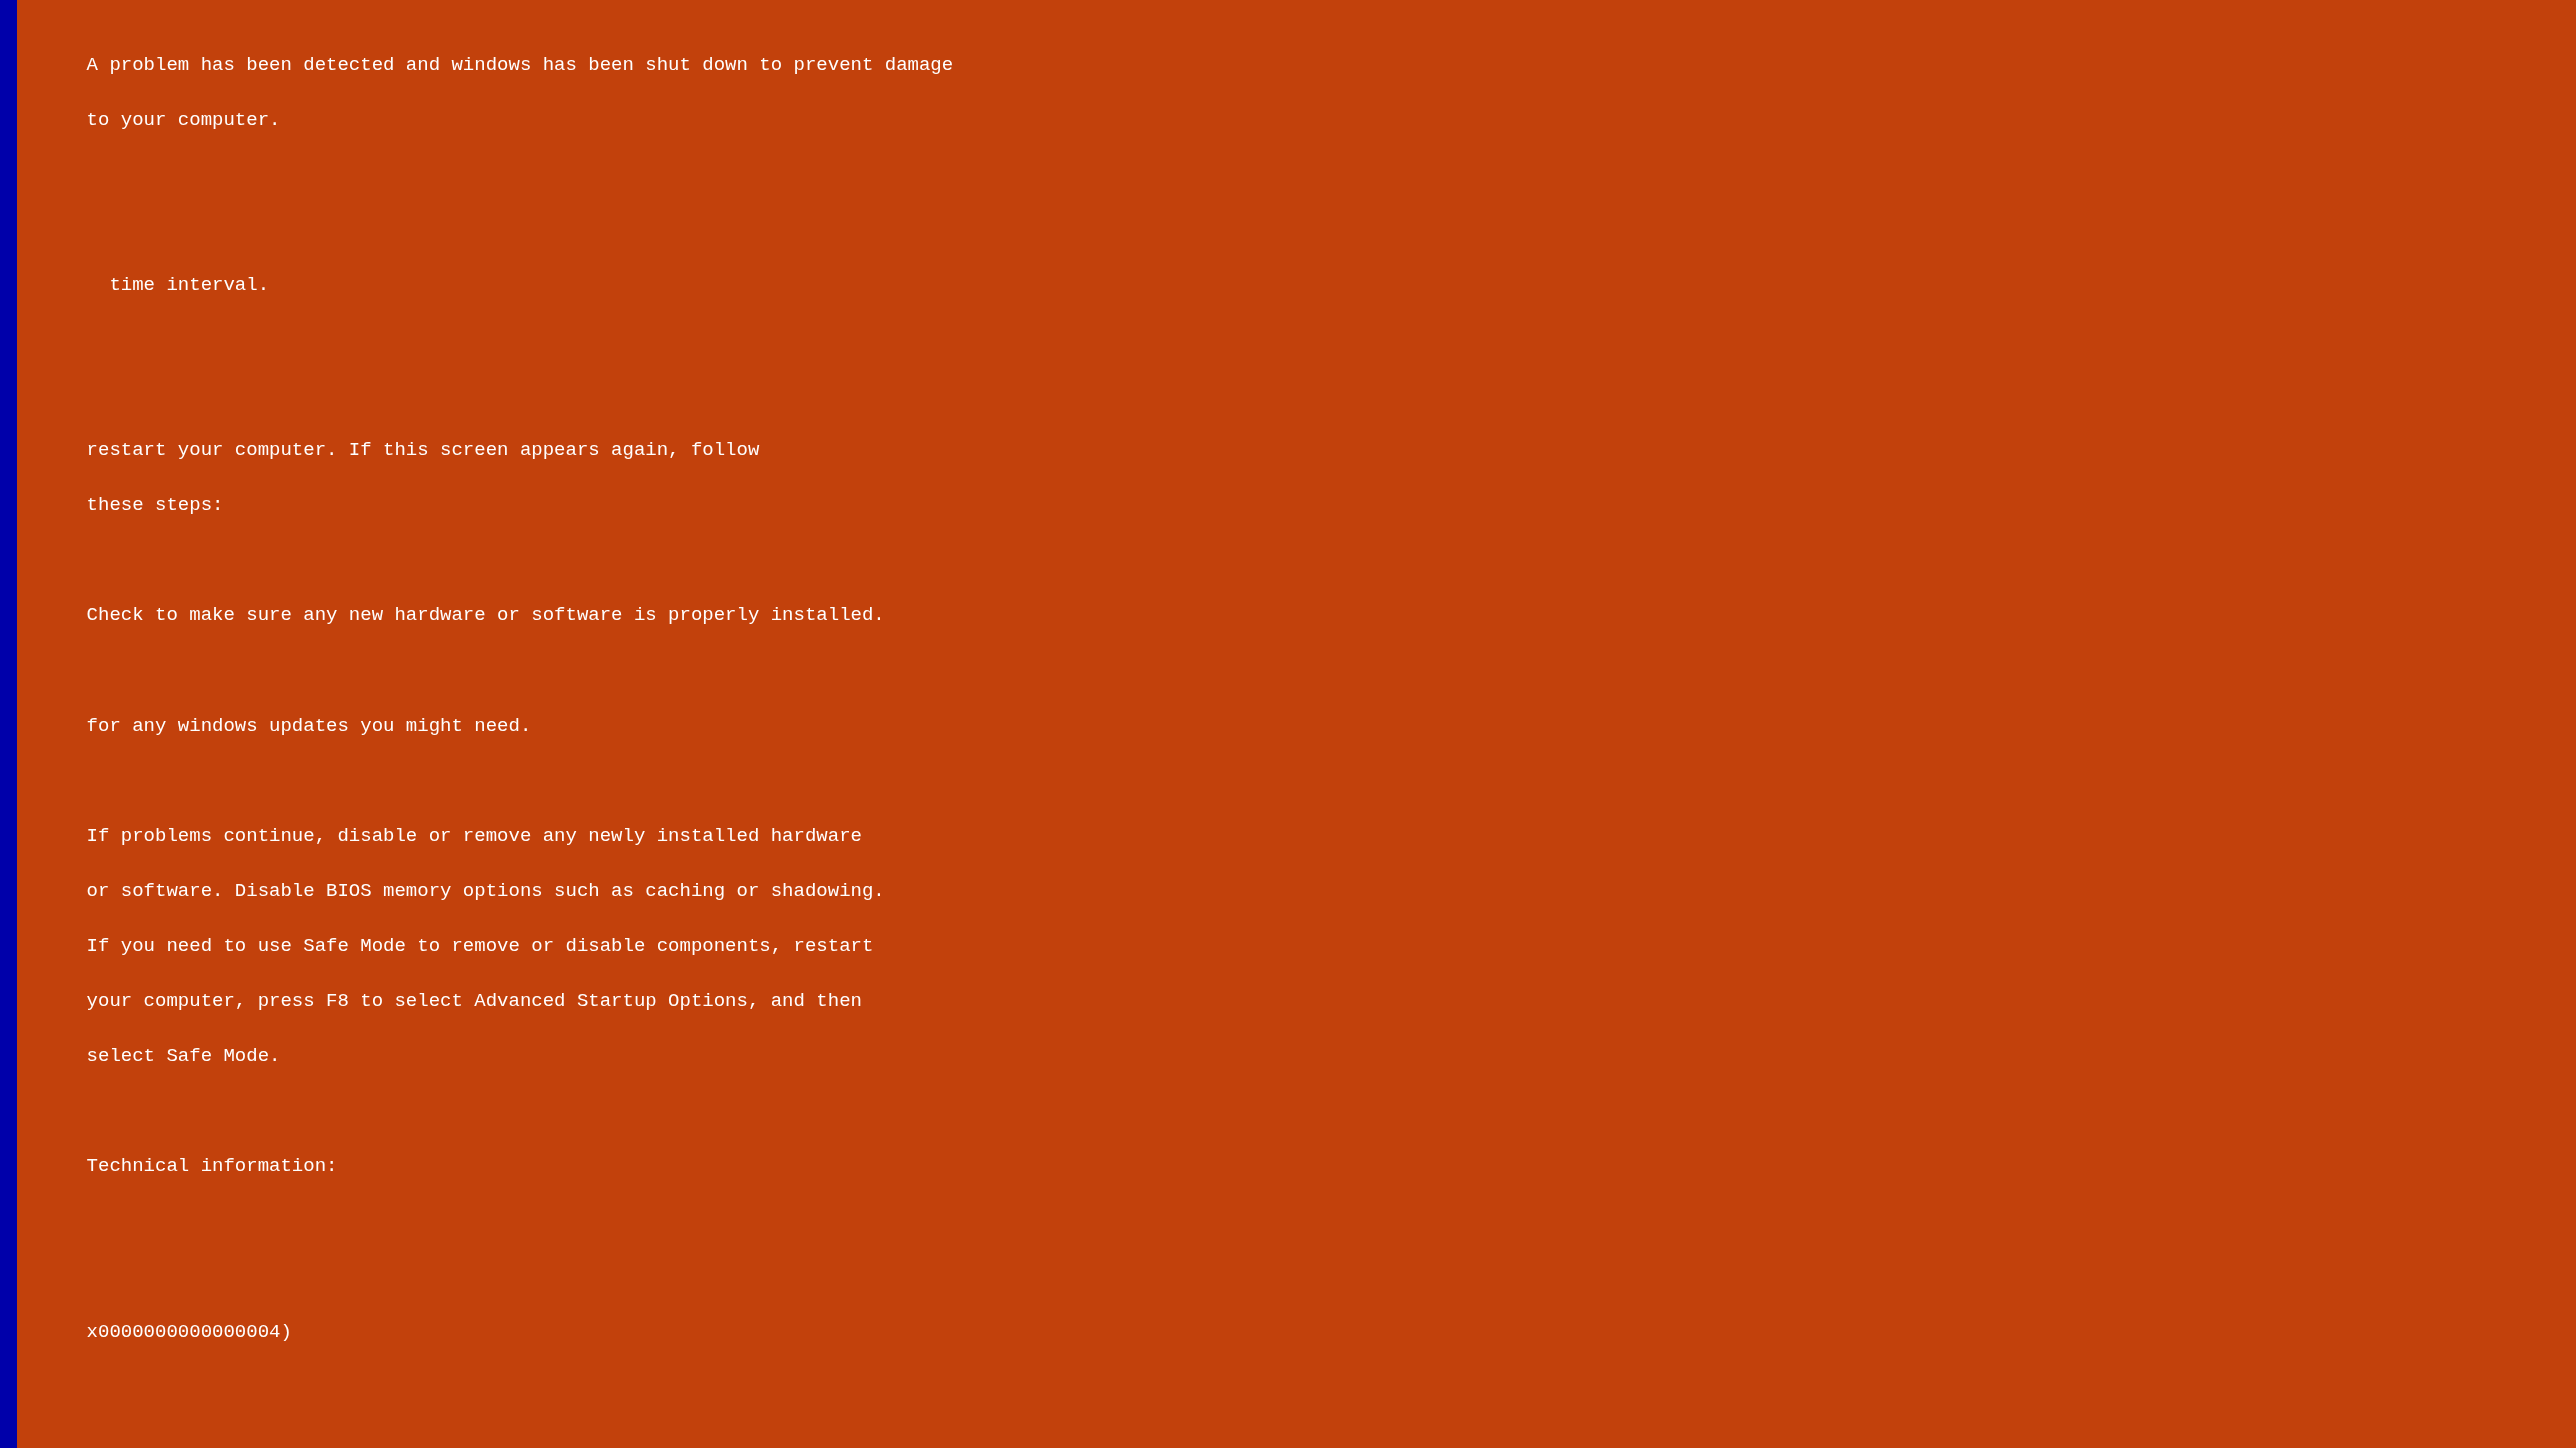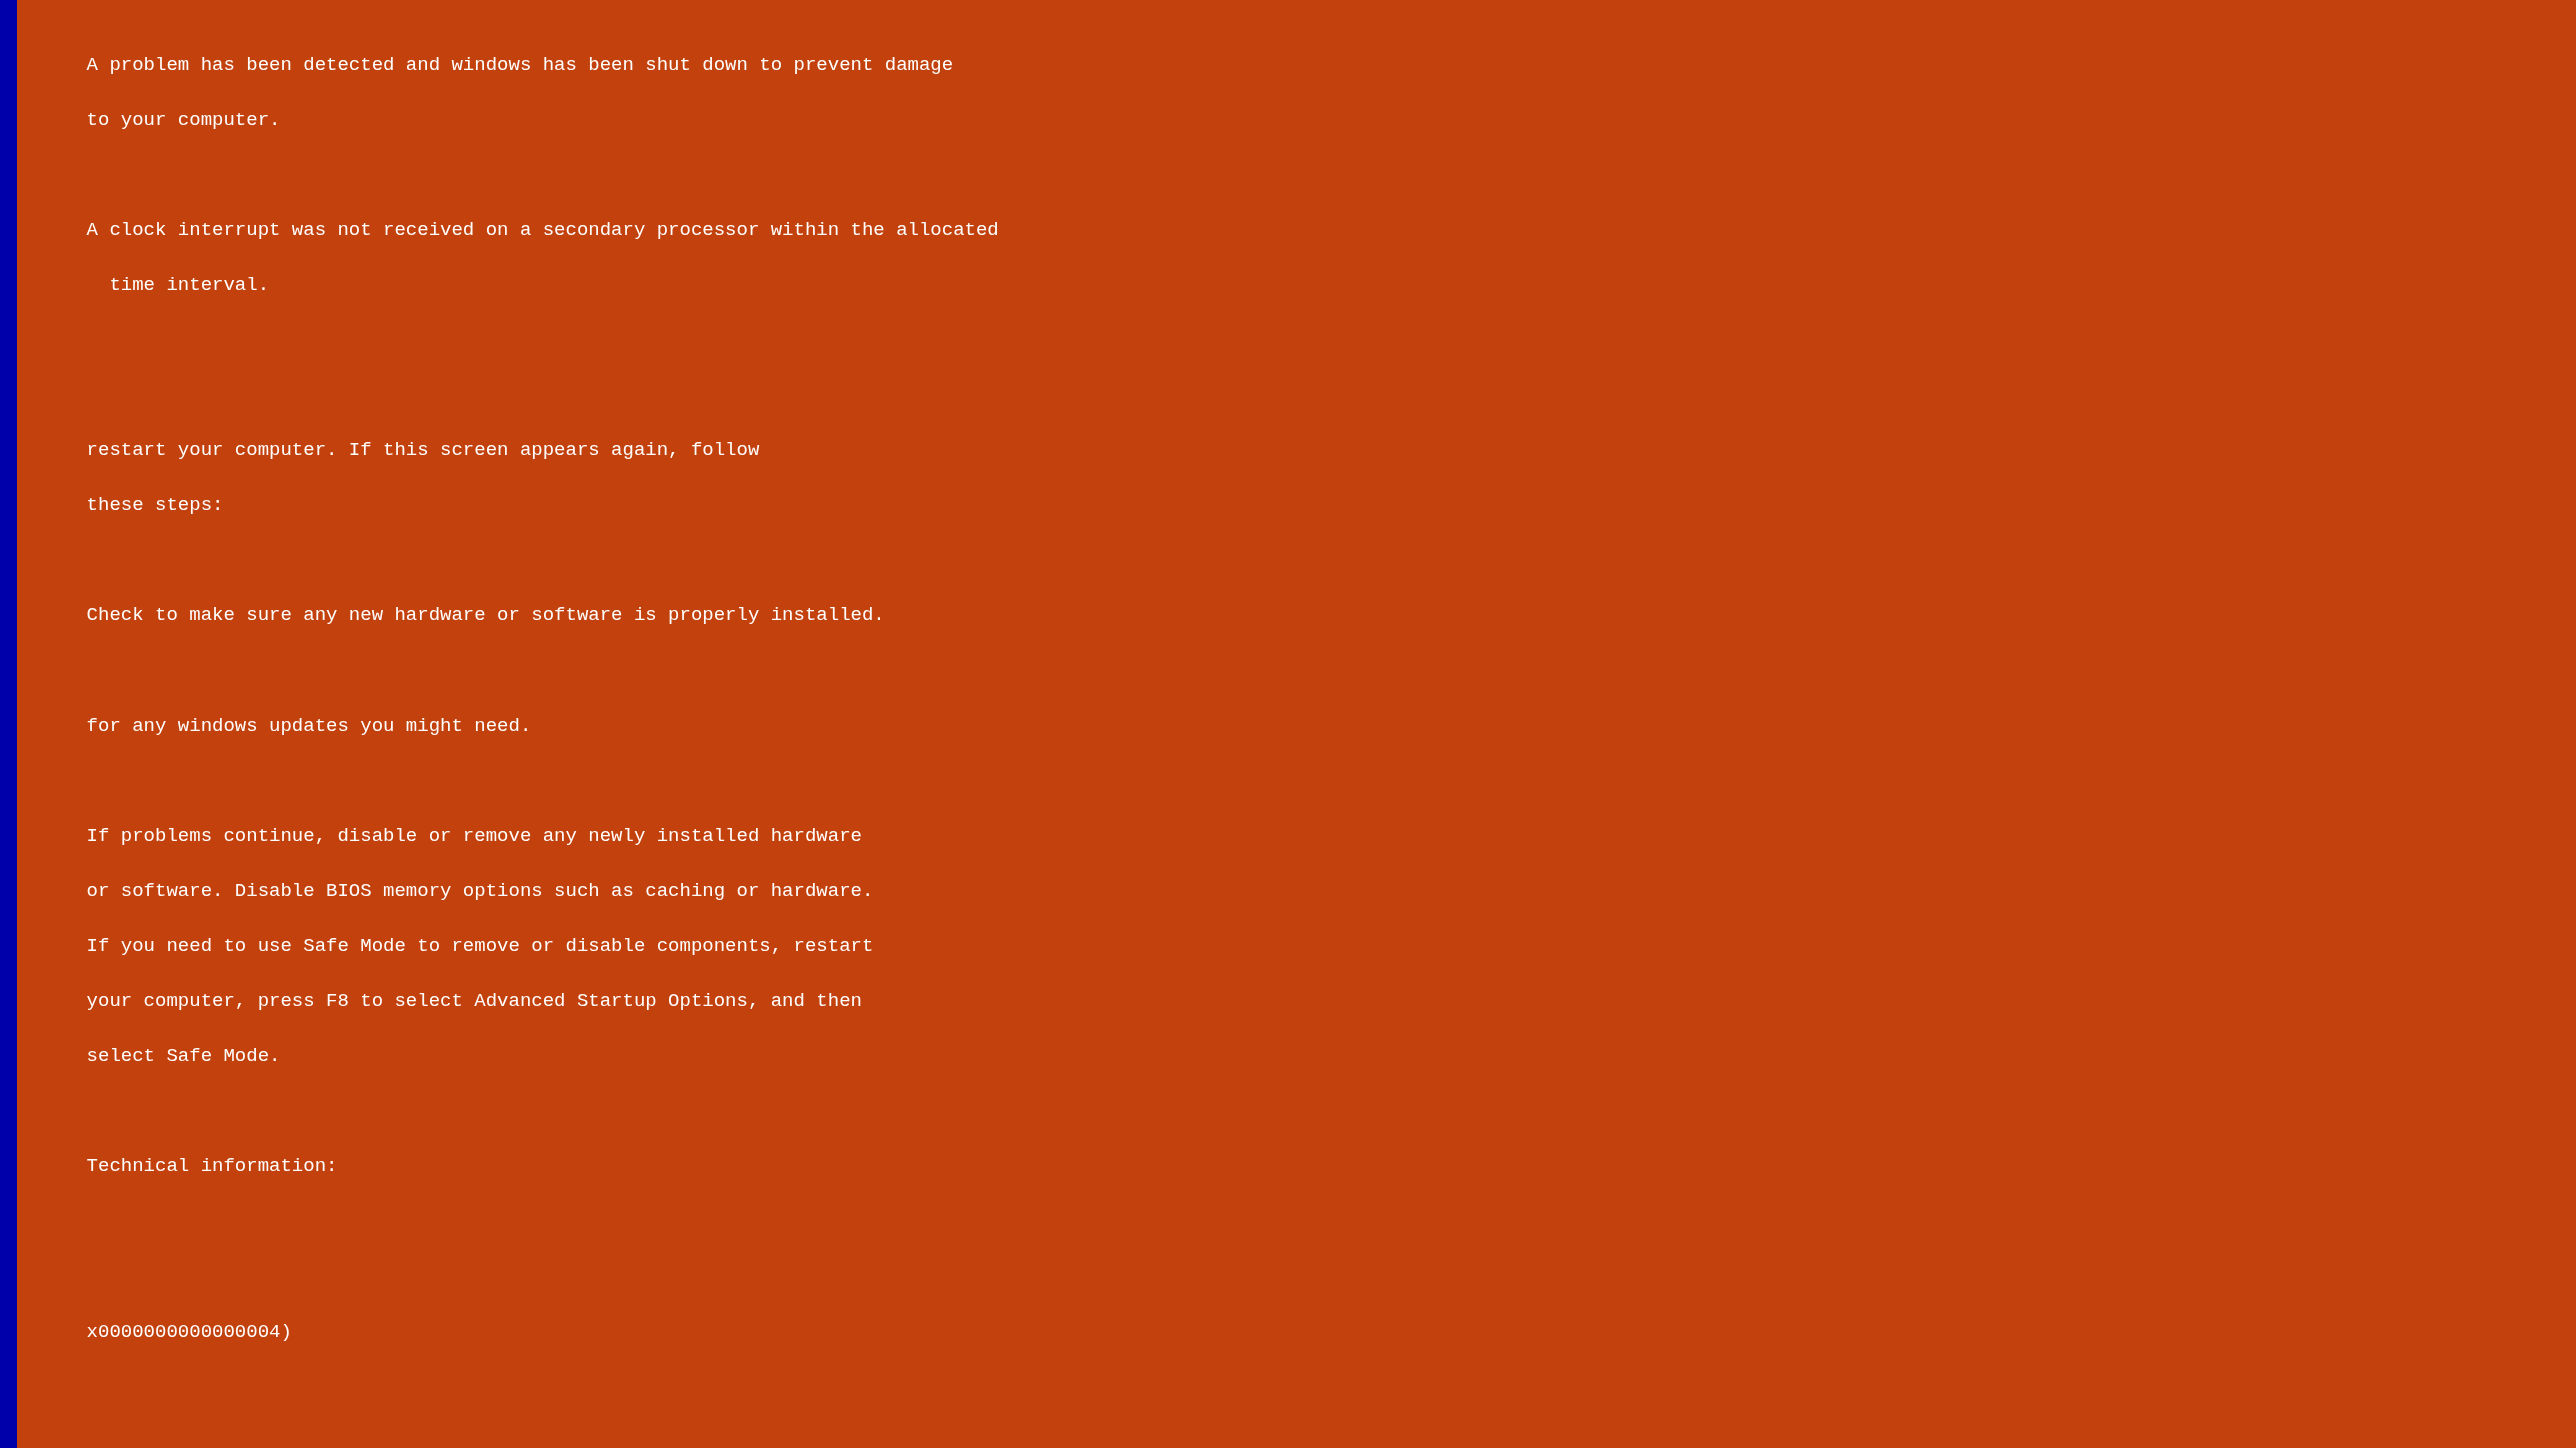--- a/index.html
+++ b/index.html
@@ -37,33 +37,33 @@
     }
   </style>
 </head>
 <body>
 
 <div class="bsod-container">
   <div class="bsod-text">
     <span>A problem has been detected and windows has been shut down to prevent damage</span><br>
     <span>to your computer.</span><br>
     <br>
-    <span>A clock interrupt was not received on a secondary processor within the allocated</span><br>
+    <br>
     <span>  time interval.</span><br>
     <br>
     <br>
     <span>restart your computer. If this screen appears again, follow</span><br>
     <span>these steps:</span><br>
     <br>
     <span>Check to make sure any new hardware or software is properly installed.</span><br>
     <br>
     <span>for any windows updates you might need.</span><br>
     <br>
     <span>If problems continue, disable or remove any newly installed hardware</span><br>
-    <span>or software. Disable BIOS memory options such as caching or hardware.</span><br>
+    <span>or software. Disable BIOS memory options such as caching or shadowing.</span><br>
     <span>If you need to use Safe Mode to remove or disable components, restart</span><br>
     <span>your computer, press F8 to select Advanced Startup Options, and then</span><br>
     <span>select Safe Mode.</span><br>
     <br>
     <span>Technical information:</span><br>
     <br>
     <br>
     <span>x0000000000000004)</span><br>
     <br>
     <br>

